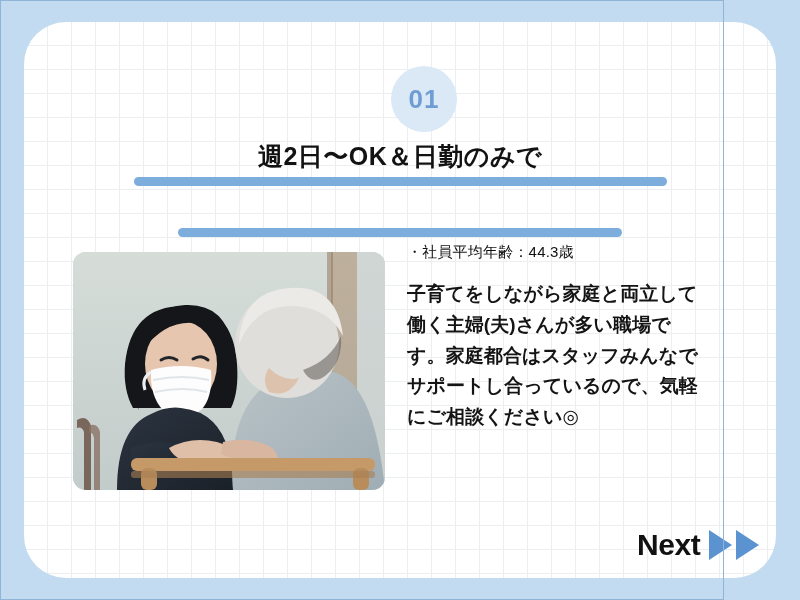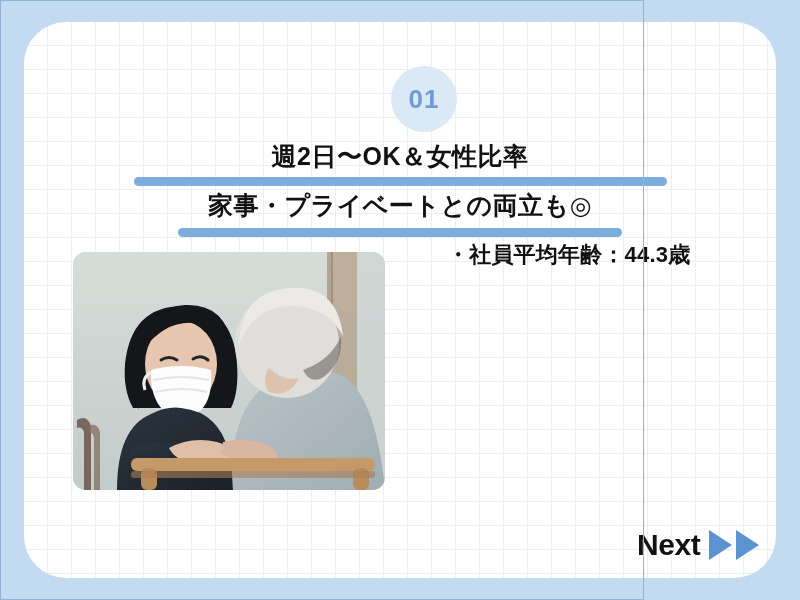--- a/index.html
+++ b/index.html
@@ -11,21 +11,21 @@
     width: 800px;
     height: 600px;
     overflow: hidden;
     font-family: "Liberation Sans", "DejaVu Sans", sans-serif;
     background: #c3dbf0;
   }
 
   
   .slide {
     position: relative;
-    width: 644px;
+    width: 724px;
     height: 600px;
     background: #c3dbf0;
     box-sizing: border-box;
   }
   .slide::after{
     content:"";
     position:absolute;
     left:0; top:0; right:0; bottom:0;
     border:1px solid #8fb4d6;
     pointer-events:none;
@@ -114,27 +114,26 @@
   .photo svg { display: block; width: 100%; height: 100%; }
 
   
   .info {
     position: absolute;
     left: 383px;
     top: 222px;
     width: 320px;
   }
   .stat {
-    font-size: 22px;
-    font-weight: bold;
+    font-size: 15px;
+    font-weight: normal;
     color: #111111;
     line-height: 1;
     margin-bottom: 20px;
     letter-spacing: 0.2px;
-    padding-left: 40px;
   }
   .para {
     font-size: 19px;
     color: #141414;
     font-weight: bold;
     line-height: 1.62;
     letter-spacing: 0.1px;
     width: 300px;
   }
 
@@ -172,24 +171,21 @@
 
     <div class="badge">
       <span class="badge-text">01</span>
     </div>
 
     <div class="headings">
       <div class="bar bar-1"></div>
       <div class="bar bar-2"></div>
 
       <div class="headline headline-1">
-        <span class="headline-text">週2日〜OK＆女性比率</span>
-      </div>
-      <div class="headline headline-2">
-        <span class="headline-text">家事・プライベートとの両立も◎</span>
+        <span class="headline-text">週2日〜OK＆日勤のみで</span>
       </div>
     </div>
 
     <div class="photo">
       <svg viewBox="0 0 312 238" preserveAspectRatio="xMidYMid slice">
         <defs>
           <linearGradient id="wallg" x1="0" y1="0" x2="0" y2="1">
             <stop offset="0%" stop-color="#d6ddd9"></stop>
             <stop offset="100%" stop-color="#c2ccca"></stop>
           </linearGradient>
@@ -246,20 +242,21 @@
         <rect x="280" y="216" width="16" height="22" rx="6" fill="#b98c5c"></rect>
         <rect x="58" y="219" width="244" height="7" rx="3" fill="#a87f52" opacity="0.6"></rect>
 
         <path d="M4 168 q10 -6 14 6 l0 64 l-7 0 l0 -58 q-2 -6 -7 -4 z" fill="#6b5548" opacity="0.85"></path>
         <path d="M16 174 q8 -4 11 6 l0 58 l-6 0 l0 -52 q-1 -6 -5 -5 z" fill="#8a7265" opacity="0.8"></path>
       </svg>
     </div>
 
     <div class="info">
       <div class="stat">・社員平均年齢：44.3歳</div>
+      <div class="para">子育てをしながら家庭と両立して働く主婦(夫)さんが多い職場です。家庭都合はスタッフみんなでサポートし合っているので、気軽にご相談ください◎</div>
     </div>
 
     <div class="next">
       <span class="next-label">Next</span>
       <span class="arrows">
         <span class="tri"></span>
         <span class="tri"></span>
       </span>
     </div>
 

